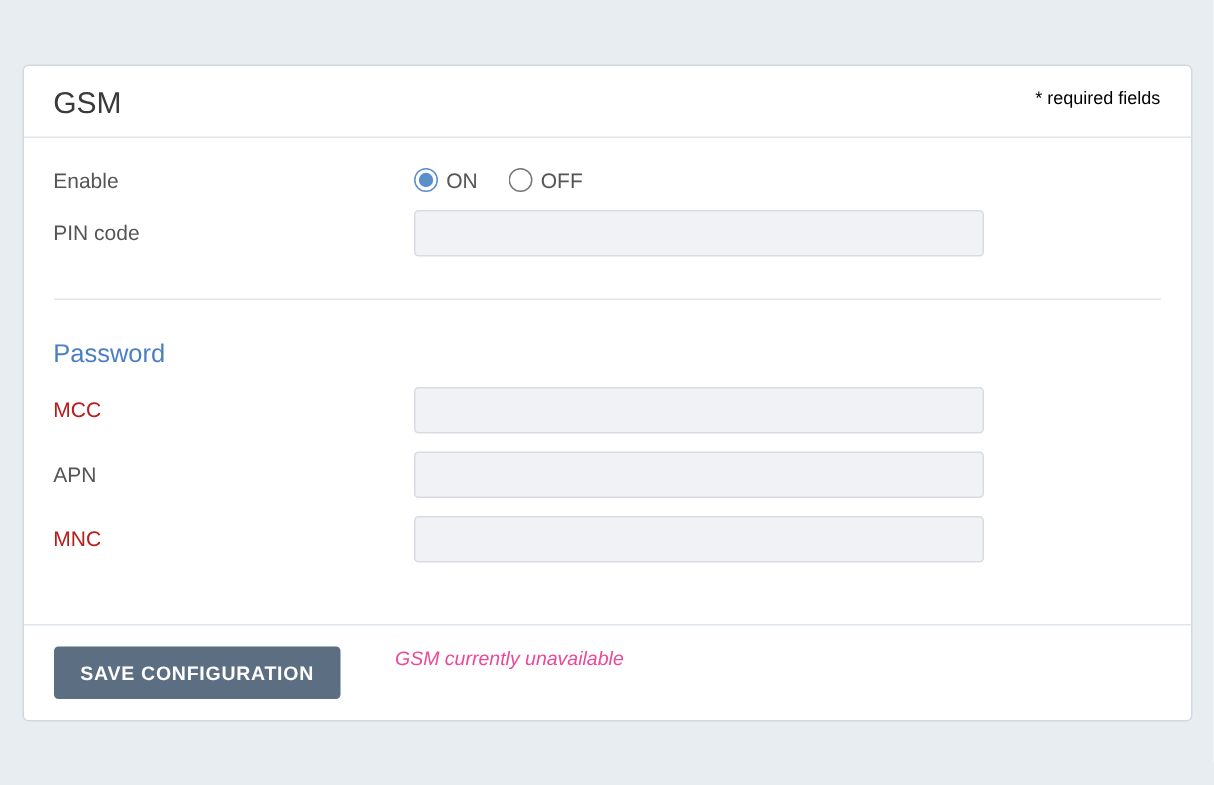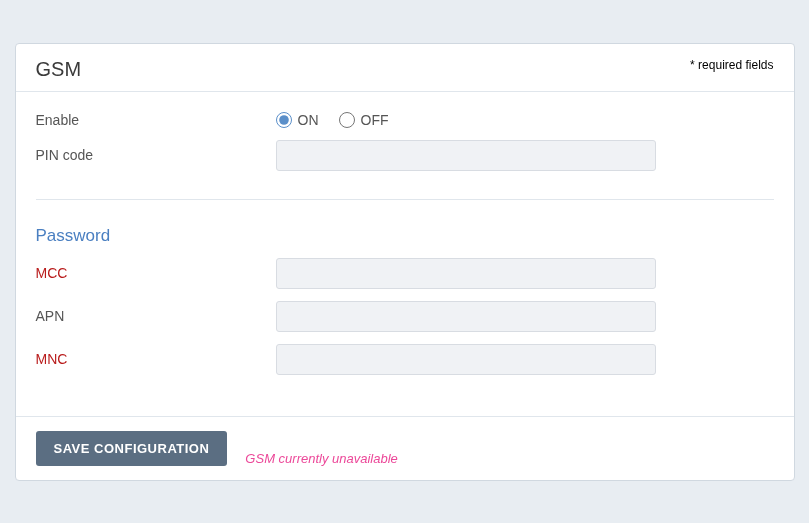--- a/index.html
+++ b/index.html
@@ -114,23 +114,23 @@
     .section-subtitle {
       font-size: 17px;
       font-weight: normal;
       color: #4a7fc1;
       margin-bottom: 12px;
       padding-top: 6px;
     }
 
     .card-footer {
       display: flex;
-      align-items: flex-end;
+      align-items: flex-start;
       padding: 14px 20px;
-      gap: 18px;
+      gap: 36px;
       border-top: 1px solid #e0e6ec;
       margin-top: 19px;
     }
 
     .save-button {
       background: #5b6e82;
       color: #ffffff;
       border: none;
       border-radius: 3px;
       padding: 10px 18px;

